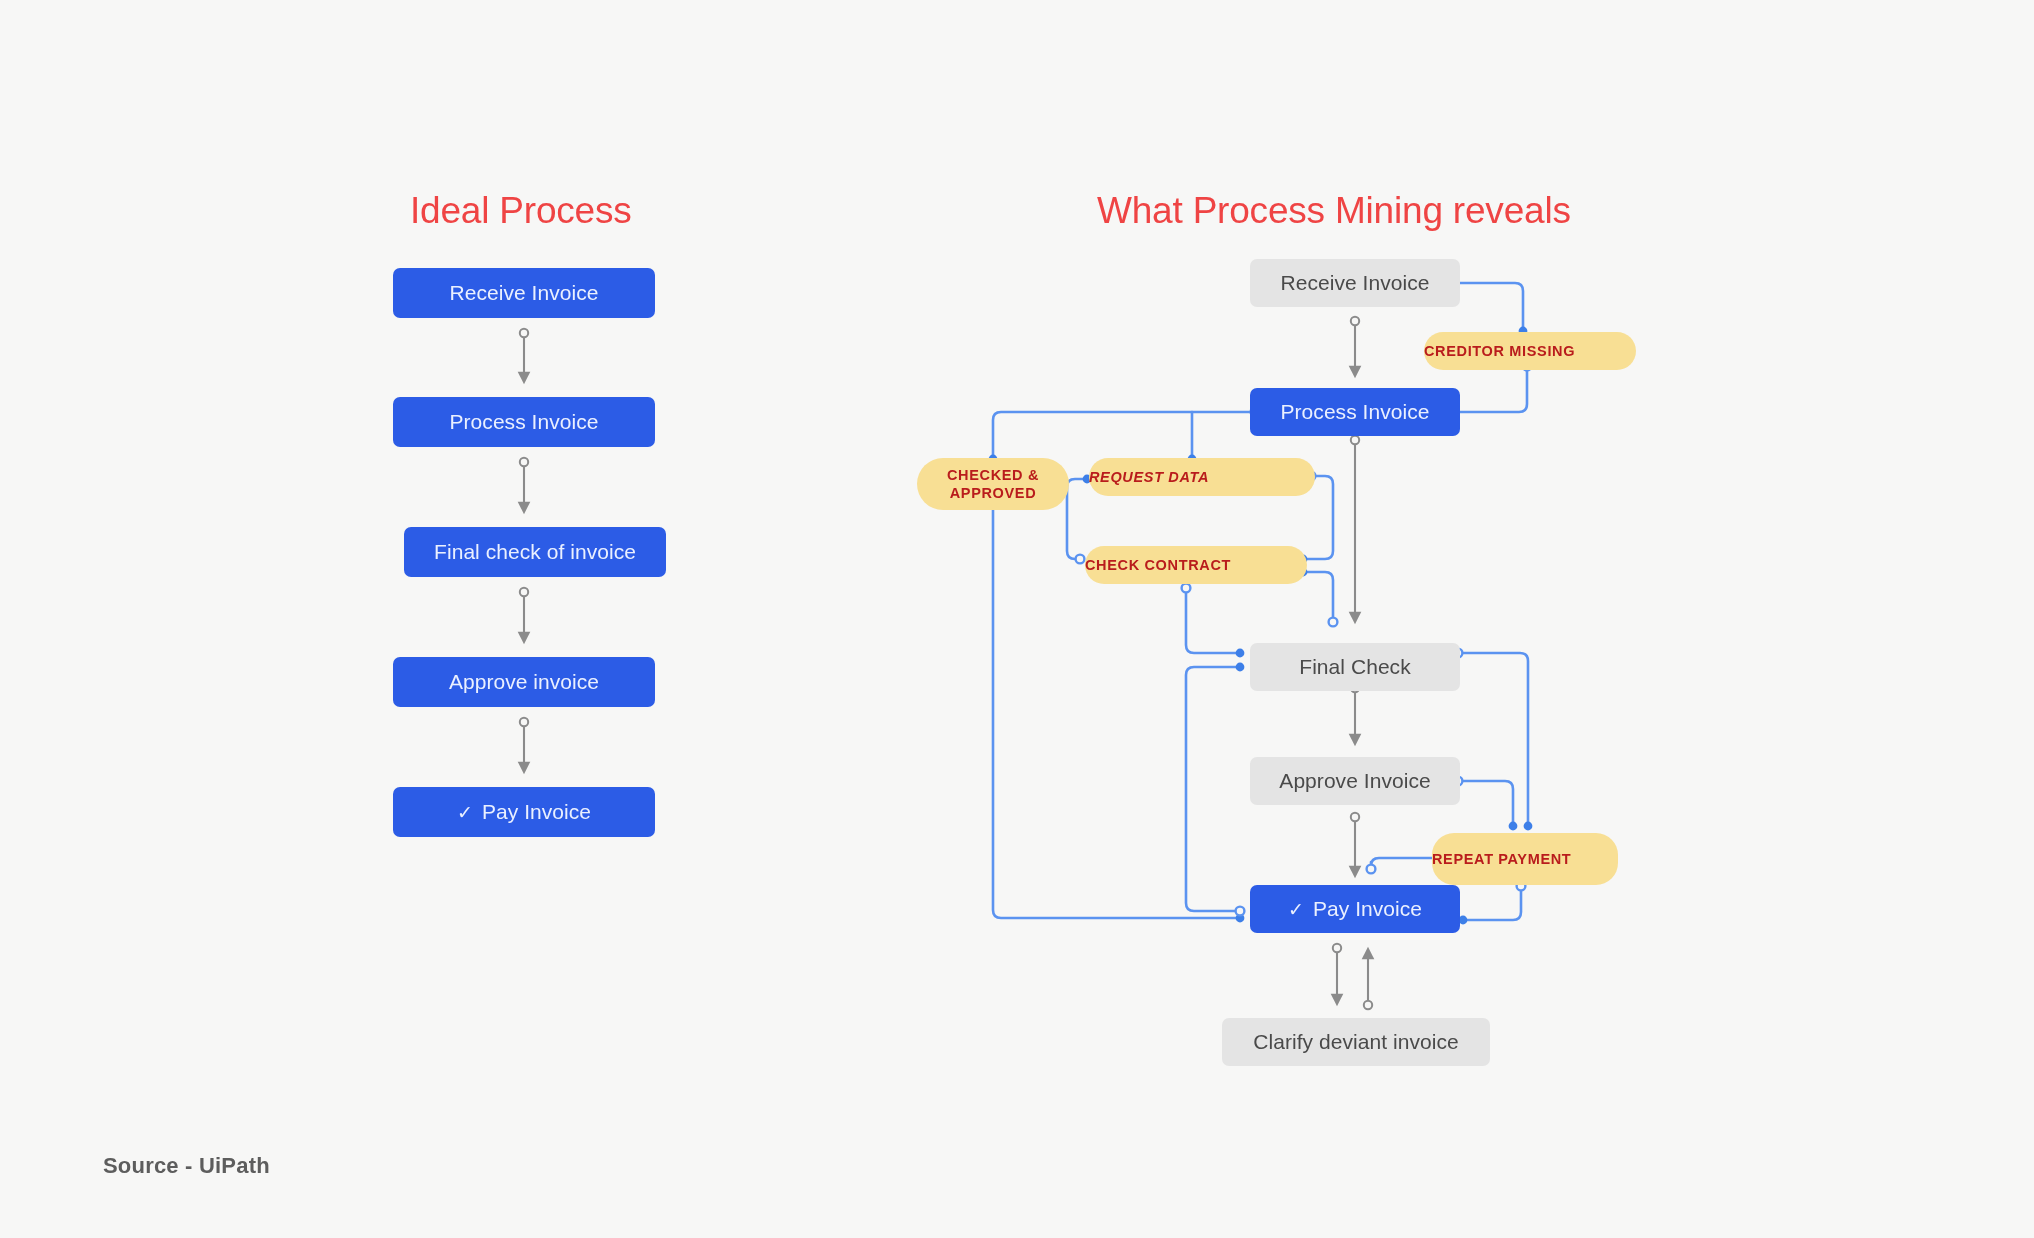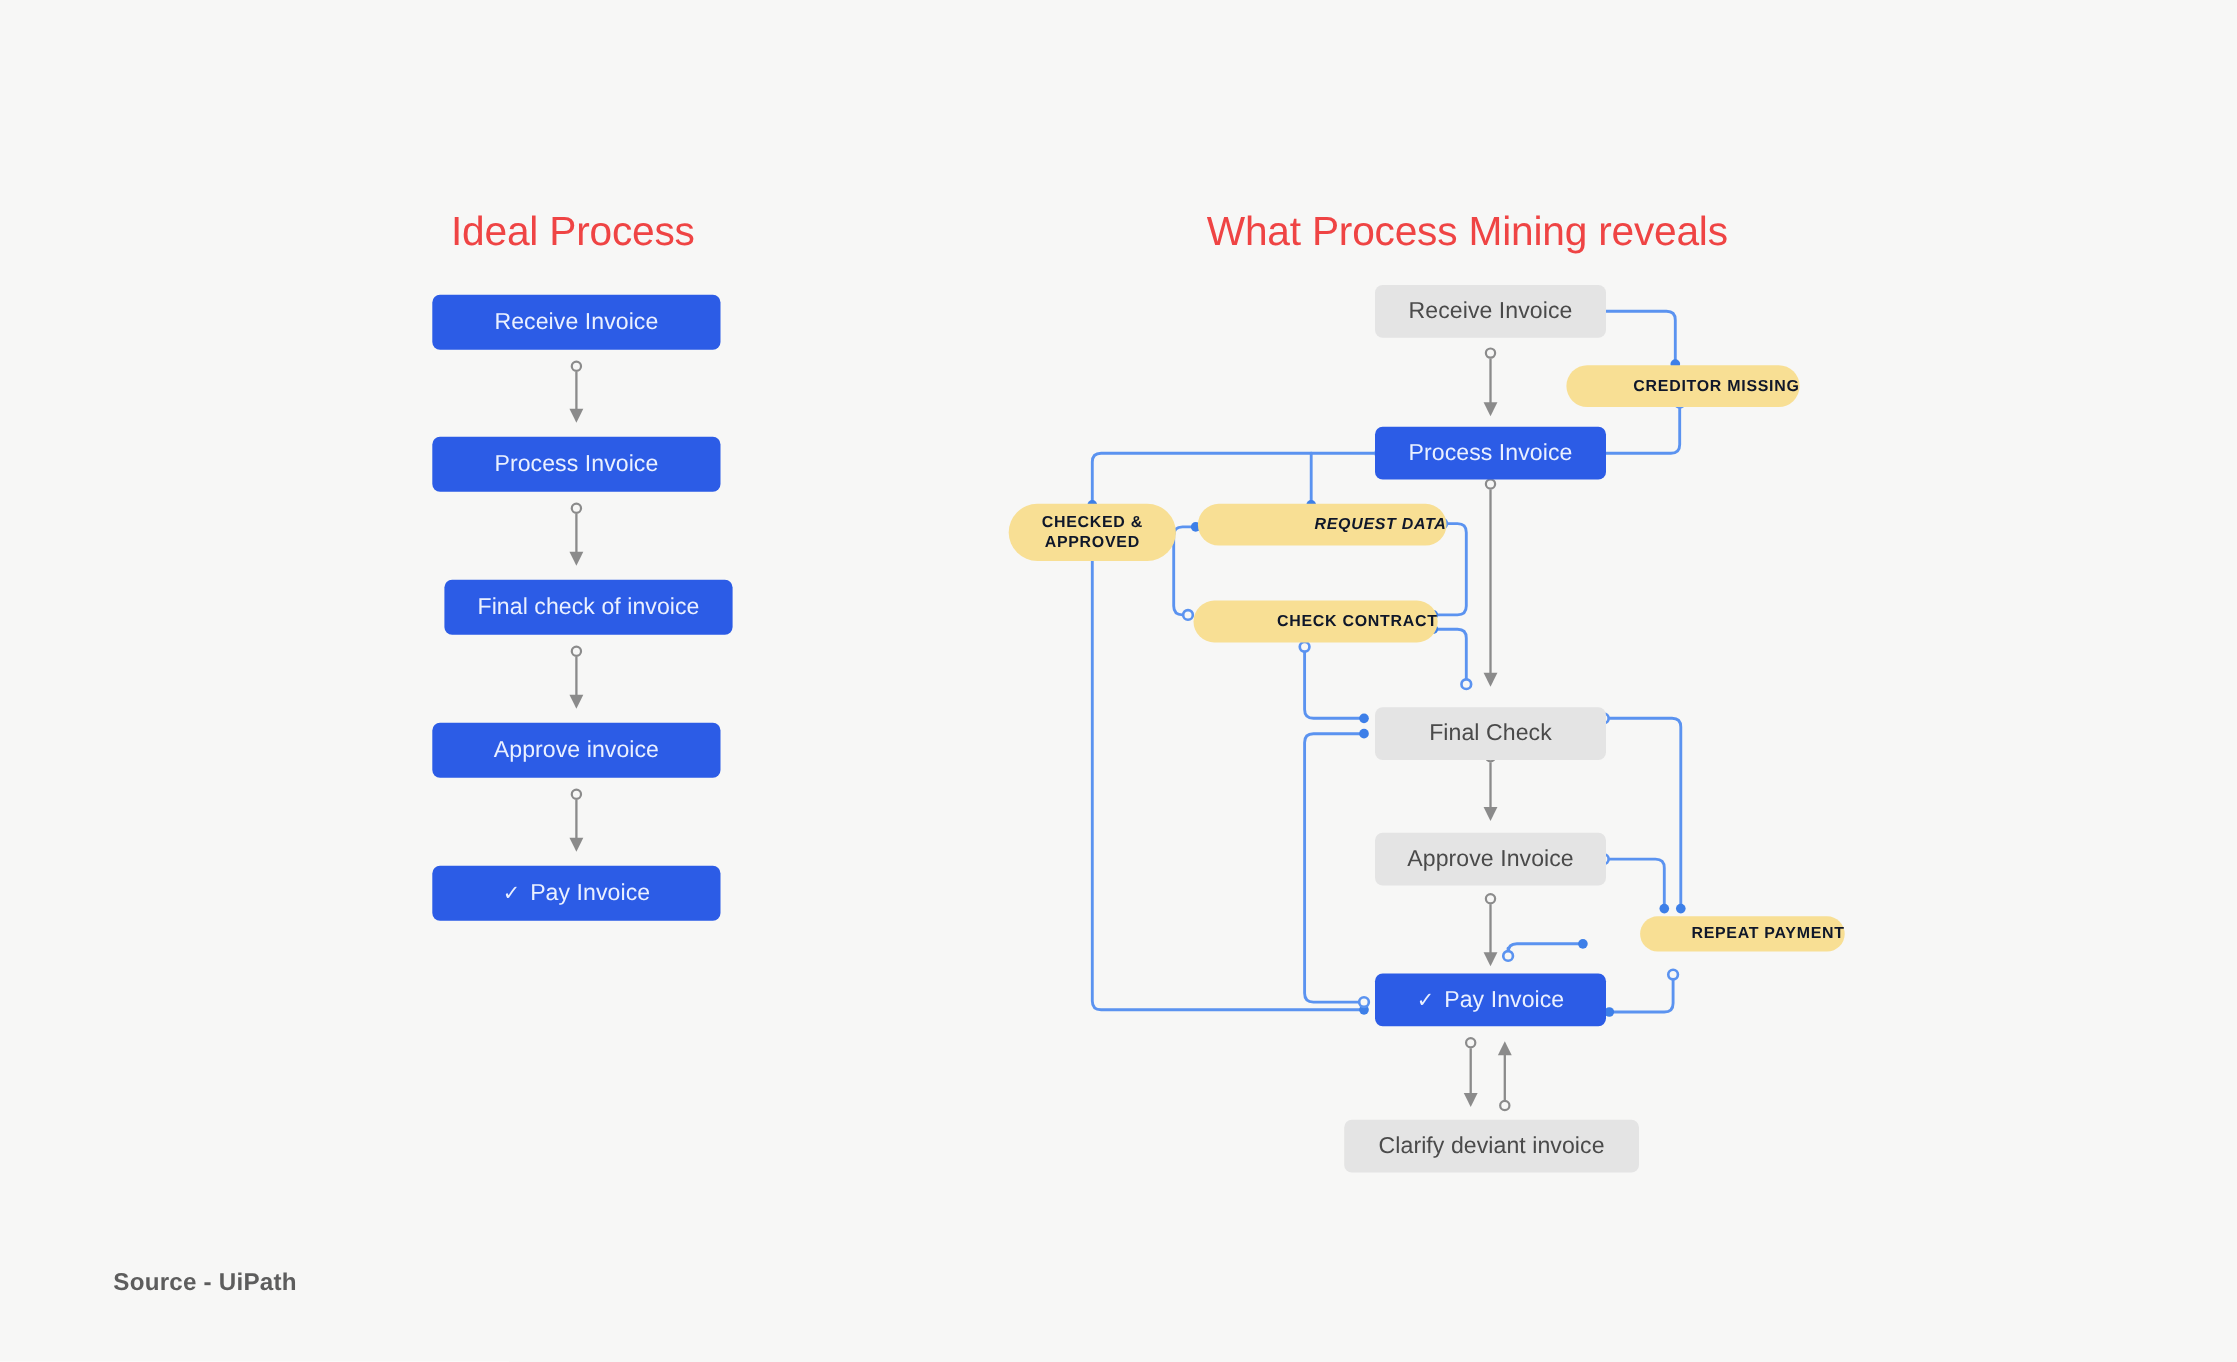--- a/index.html
+++ b/index.html
@@ -42,23 +42,23 @@
   .node.blue  { background: #2c5ce6; color: #eaf0ff; }
   .node.gray  { background: #e4e4e4; color: #4a4a4a; }
 
   .node .chk { margin-right: 9px; font-size: 19px; line-height: 1; }
 
   
   .badge {
     position: absolute;
     display: flex;
     align-items: center;
-    justify-content: flex-end;
+    justify-content: flex-start;
     background: #f8df94;
-    color: #0f172a;
+    color: #b91c1c;
     border-radius: 22px;
     font-size: 14.5px;
     font-weight: 700;
     letter-spacing: 0.65px;
     text-align: center;
     line-height: 1.25;
   }
 
   
   #links, #links2 {
@@ -272,19 +272,19 @@
   </div>
 
   <div class="badge" id="badge-request" style="left:1089px; top:458px; width:226px; height:38px;font-style:italic;">
     <span>REQUEST DATA</span>
   </div>
 
   <div class="badge" id="badge-contract" style="left:1085px; top:546px; width:222px; height:38px;">
     <span>CHECK CONTRACT</span>
   </div>
 
-  <div class="badge" id="badge-repeat" style="left:1491px; top:833px; width:186px; height:32px;">
+  <div class="badge" id="badge-repeat" style="left:1432px; top:833px; width:186px; height:52px;">
     <span>REPEAT PAYMENT</span>
   </div>
 
   <div id="source">Source - UiPath</div>
 
 </div>
 
 </body></html>

